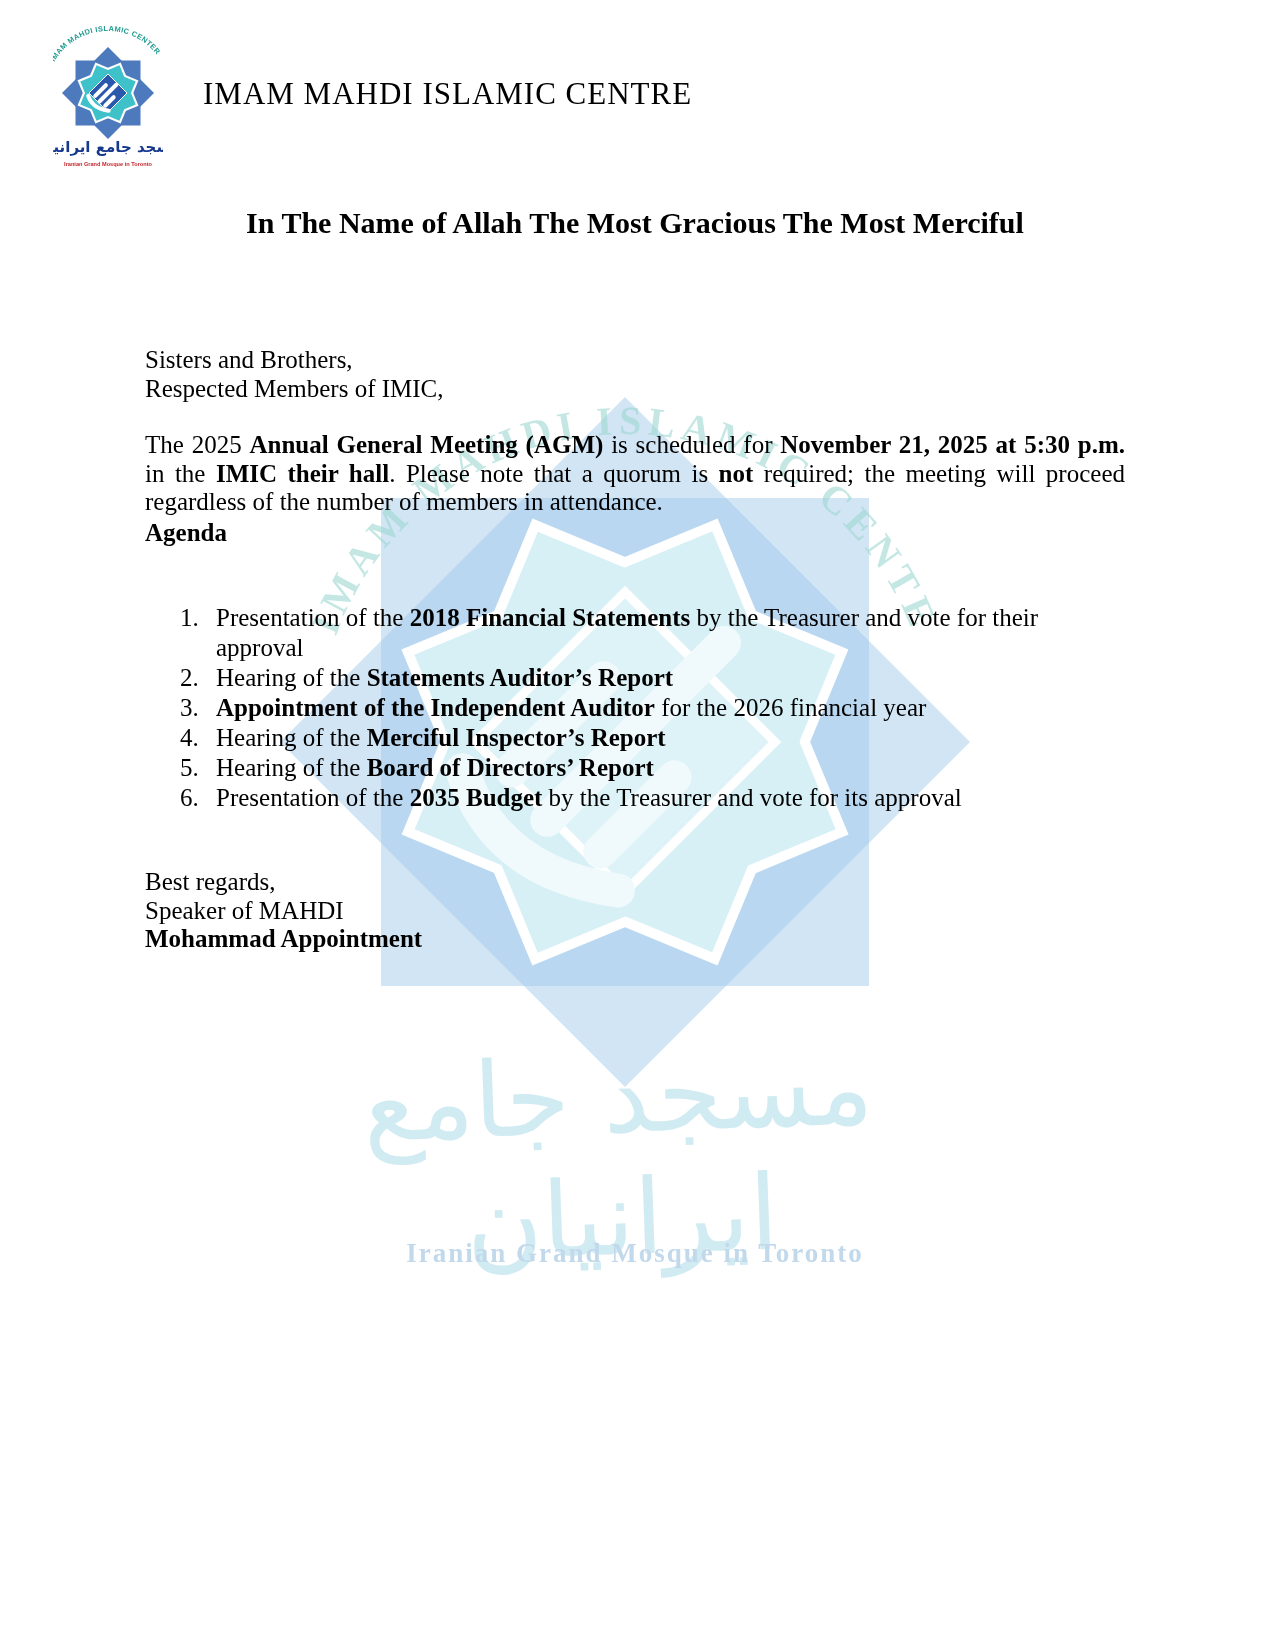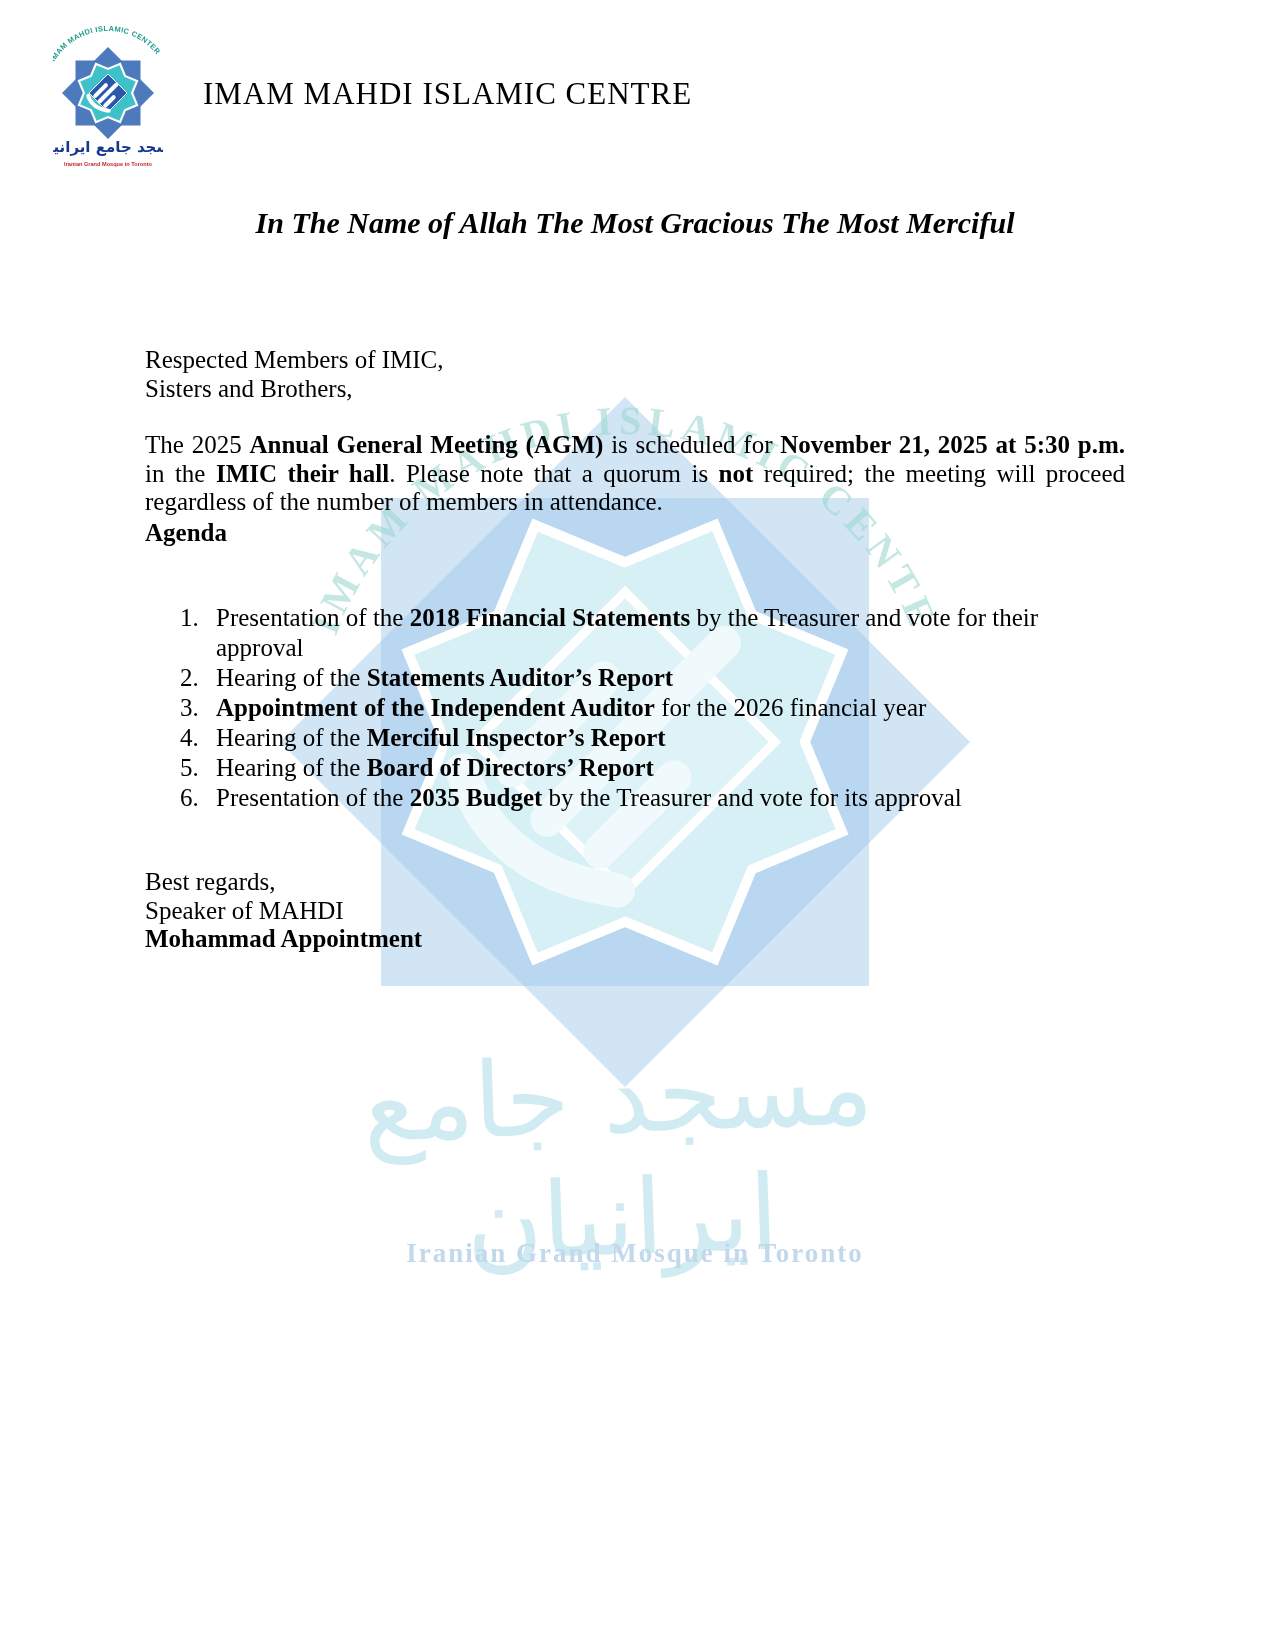--- a/index.html
+++ b/index.html
@@ -14,21 +14,21 @@
   }
   
   .logo-wrap{position:absolute;left:53px;top:18px;width:110px;height:152px;}
   .org-name{
     position:absolute;left:175px;top:76px;
     font-size:31px;letter-spacing:1px;white-space:nowrap;margin-left:28px;
   }
   
   .doc-title{
     position:absolute;left:145px;top:206px;width:980px;
-    text-align:center;font-weight:bold;font-size:30px;font-style:italic;
+    text-align:center;font-weight:bold;font-size:30px;
   }
   .greeting{position:absolute;left:145px;top:346px;font-size:25px;line-height:28.5px;}
   .intro{
     position:absolute;left:145px;top:431px;width:980px;
     font-size:25px;line-height:28.6px;text-align:justify;
   }
   .agenda-heading{position:absolute;left:145px;top:519px;font-size:25px;font-weight:bold;}
   .agenda-list{position:absolute;left:180px;top:603px;width:945px;font-size:25px;}
   .agenda-item{display:flex;line-height:30px;}
   .agenda-num{width:24px;flex:0 0 24px;}
@@ -128,22 +128,22 @@
 
       <text x="55" y="148" text-anchor="middle" font-family="Liberation Sans, sans-serif" font-weight="bold" font-size="5.6" fill="#c1272d">Iranian Grand Mosque in Toronto</text>
     </svg>
   </div>
 
   <div class="org-name">IMAM MAHDI ISLAMIC CENTRE</div>
 
   <div class="doc-title">In The Name of Allah The Most Gracious The Most Merciful</div>
 
   <div class="greeting">
+    <div>Sisters and Brothers,</div>
     <div>Respected Members of IMIC,</div>
-    <div>Sisters and Brothers,</div>
   </div>
 
   <div class="intro">The 2025 <b>Annual General Meeting (AGM)</b> is scheduled for <b>November 21, 2025 at 5:30 p.m.</b> in the <b>IMIC their hall</b>. Please note that a quorum is <b>not</b> required; the meeting will proceed regardless of the number of members in attendance.</div>
 
   <div class="agenda-heading">Agenda</div>
 
   <div class="agenda-list">
 
       <div class="agenda-item">
         <span class="agenda-num">1.</span>

